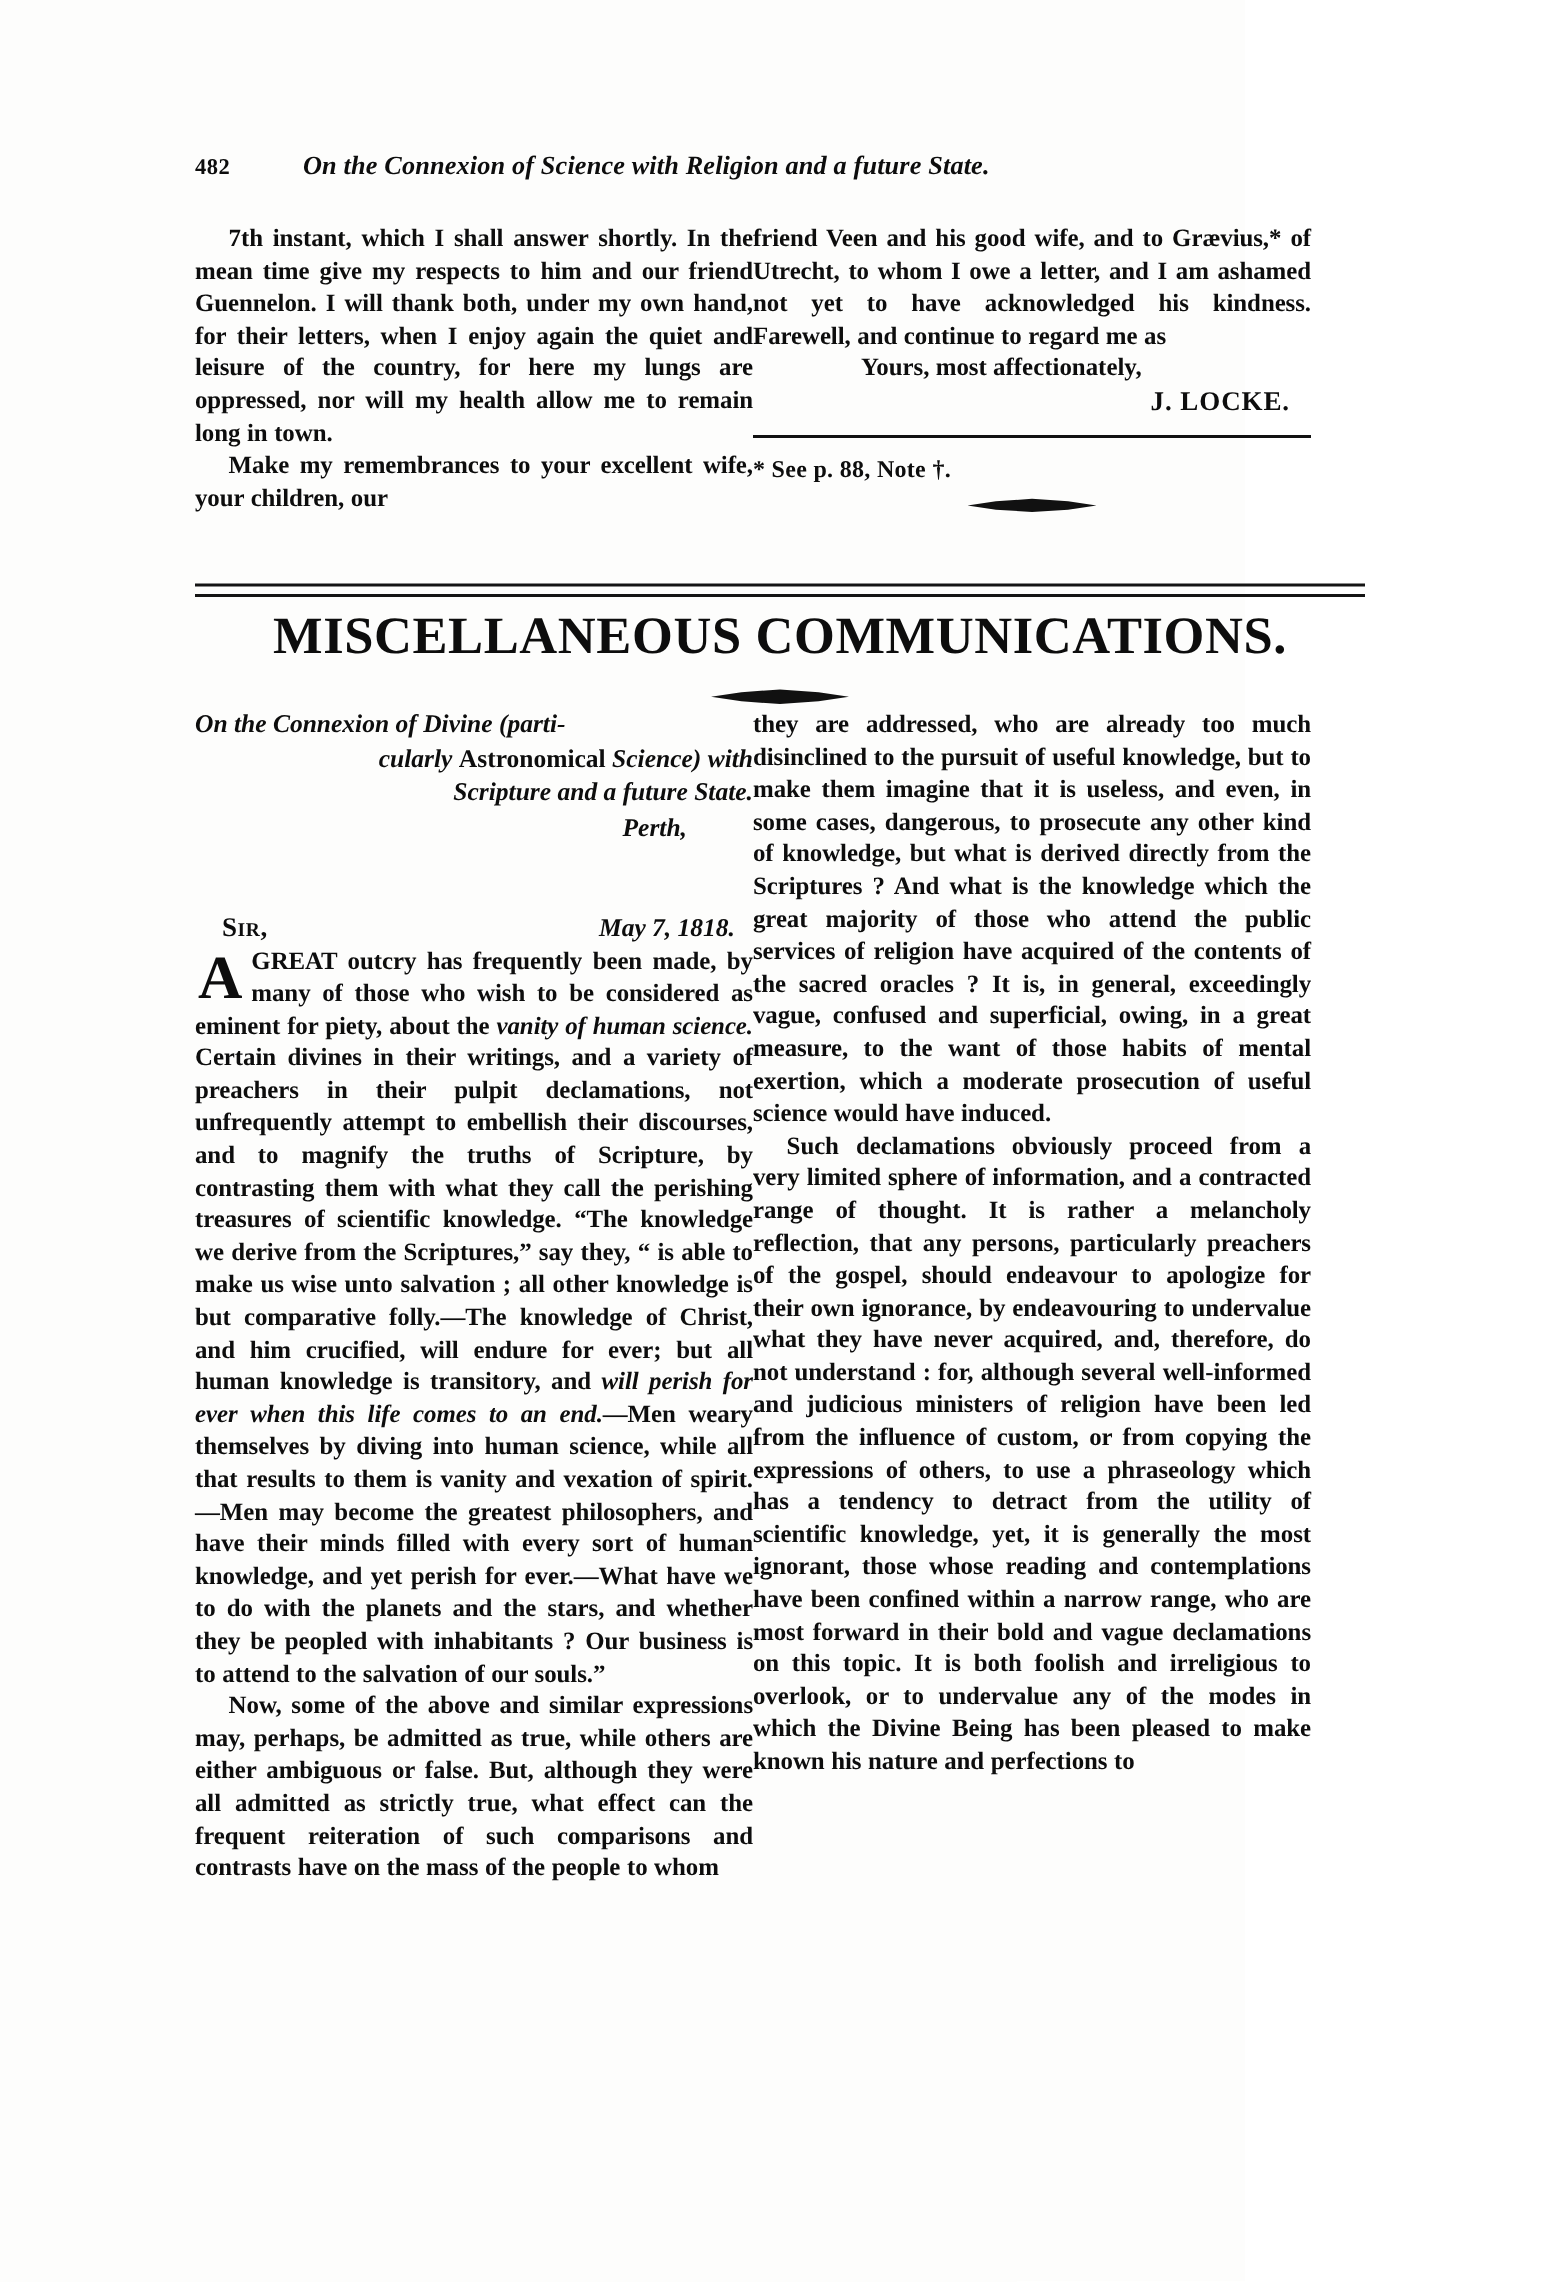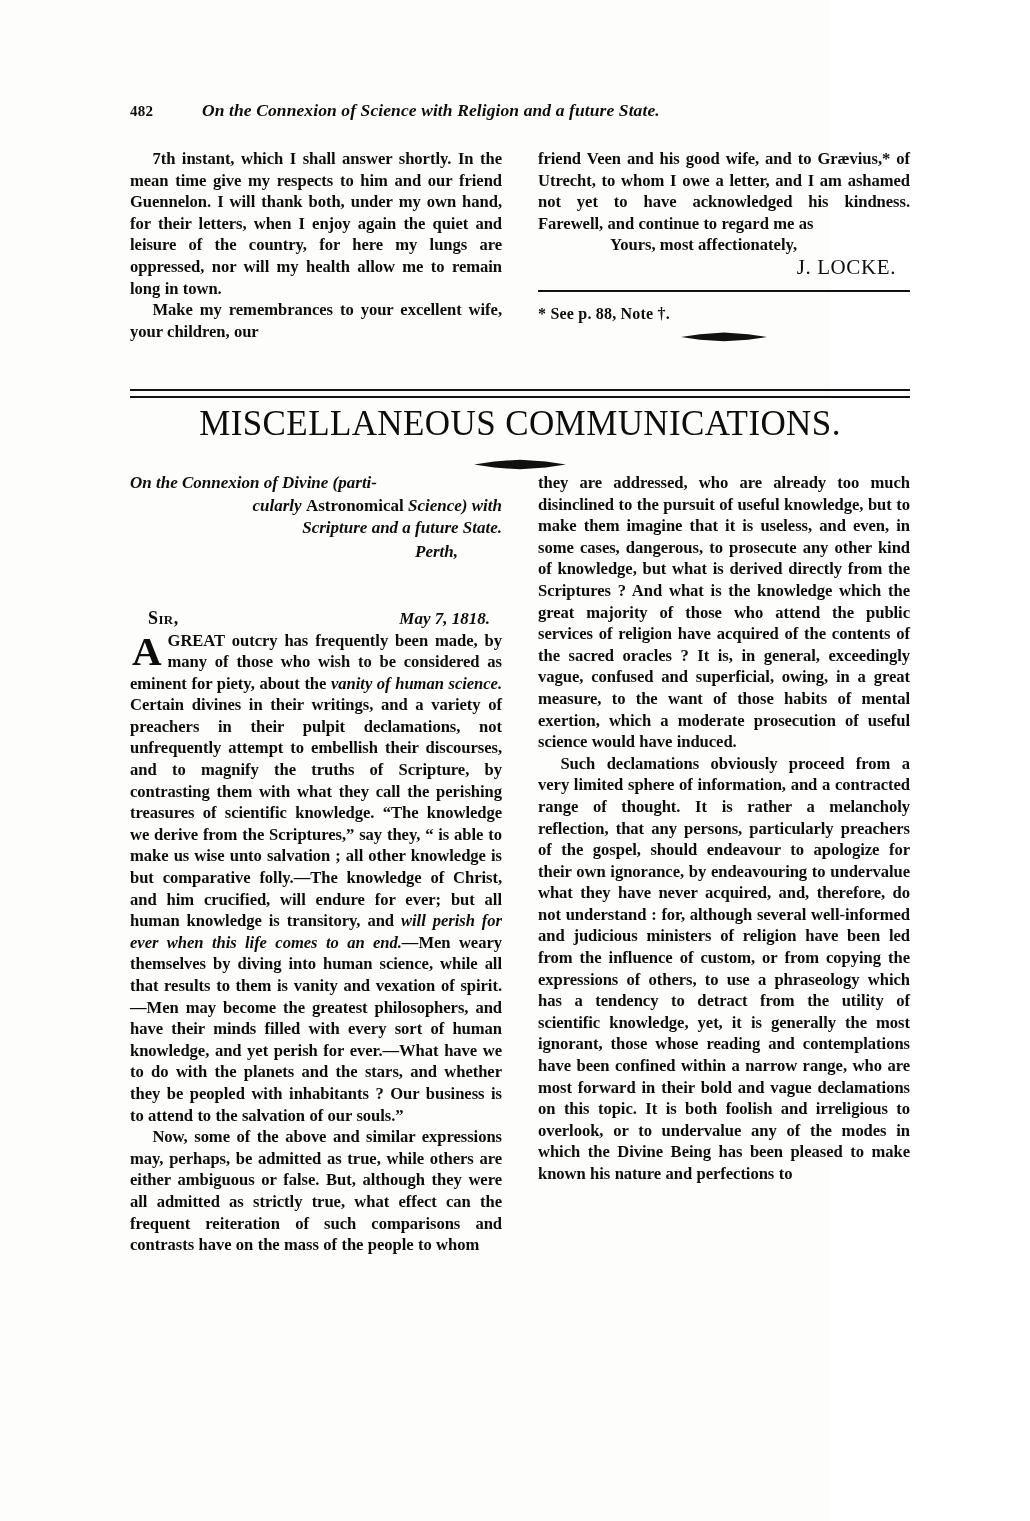--- a/index.html
+++ b/index.html
@@ -46,21 +46,20 @@
     font-weight: bold;
     font-size: 17.5px;
     letter-spacing: 0.1px;
     white-space: nowrap;
   }
 
   
   .cols {
     position: absolute;
     display: flex;
-    gap: 36px;
   }
   .col {
     width: 372px;
   }
 
   .letter-block { left: 130px; top: 148px; }
   .article-block { left: 130px; top: 472px; }
 
   p {
     margin: 0;
@@ -80,23 +79,23 @@
   
   .closing {
     margin-top: 0;
     font-size: 16.6px;
     line-height: 21.6px;
     font-weight: bold;
     text-align: left;
     padding-left: 72px;
   }
   .signature {
-    font-size: 21px;
+    font-size: 18px;
     line-height: 22px;
-    font-weight: normal;
+    font-weight: bold;
     text-align: right;
     padding-right: 14px;
     letter-spacing: 0.6px;
   }
 
   
   .footnote-rule {
     margin-top: 12px;
     height: 0;
     border-top: 2px solid #111;
@@ -138,21 +137,21 @@
 
   .section-heading {
     position: absolute;
     left: 130px;
     top: 404px;
     width: 780px;
     text-align: center;
     font-size: 35px;
     line-height: 40px;
     letter-spacing: 0.4px;
-    font-weight: normal;
+    font-weight: bold;
     font-family: "Liberation Serif", "DejaVu Serif", serif;
     white-space: nowrap;
   }
   .section-ornament-wrap {
     position: absolute;
     left: 130px;
     top: 450px;
     width: 780px;
   }
 

